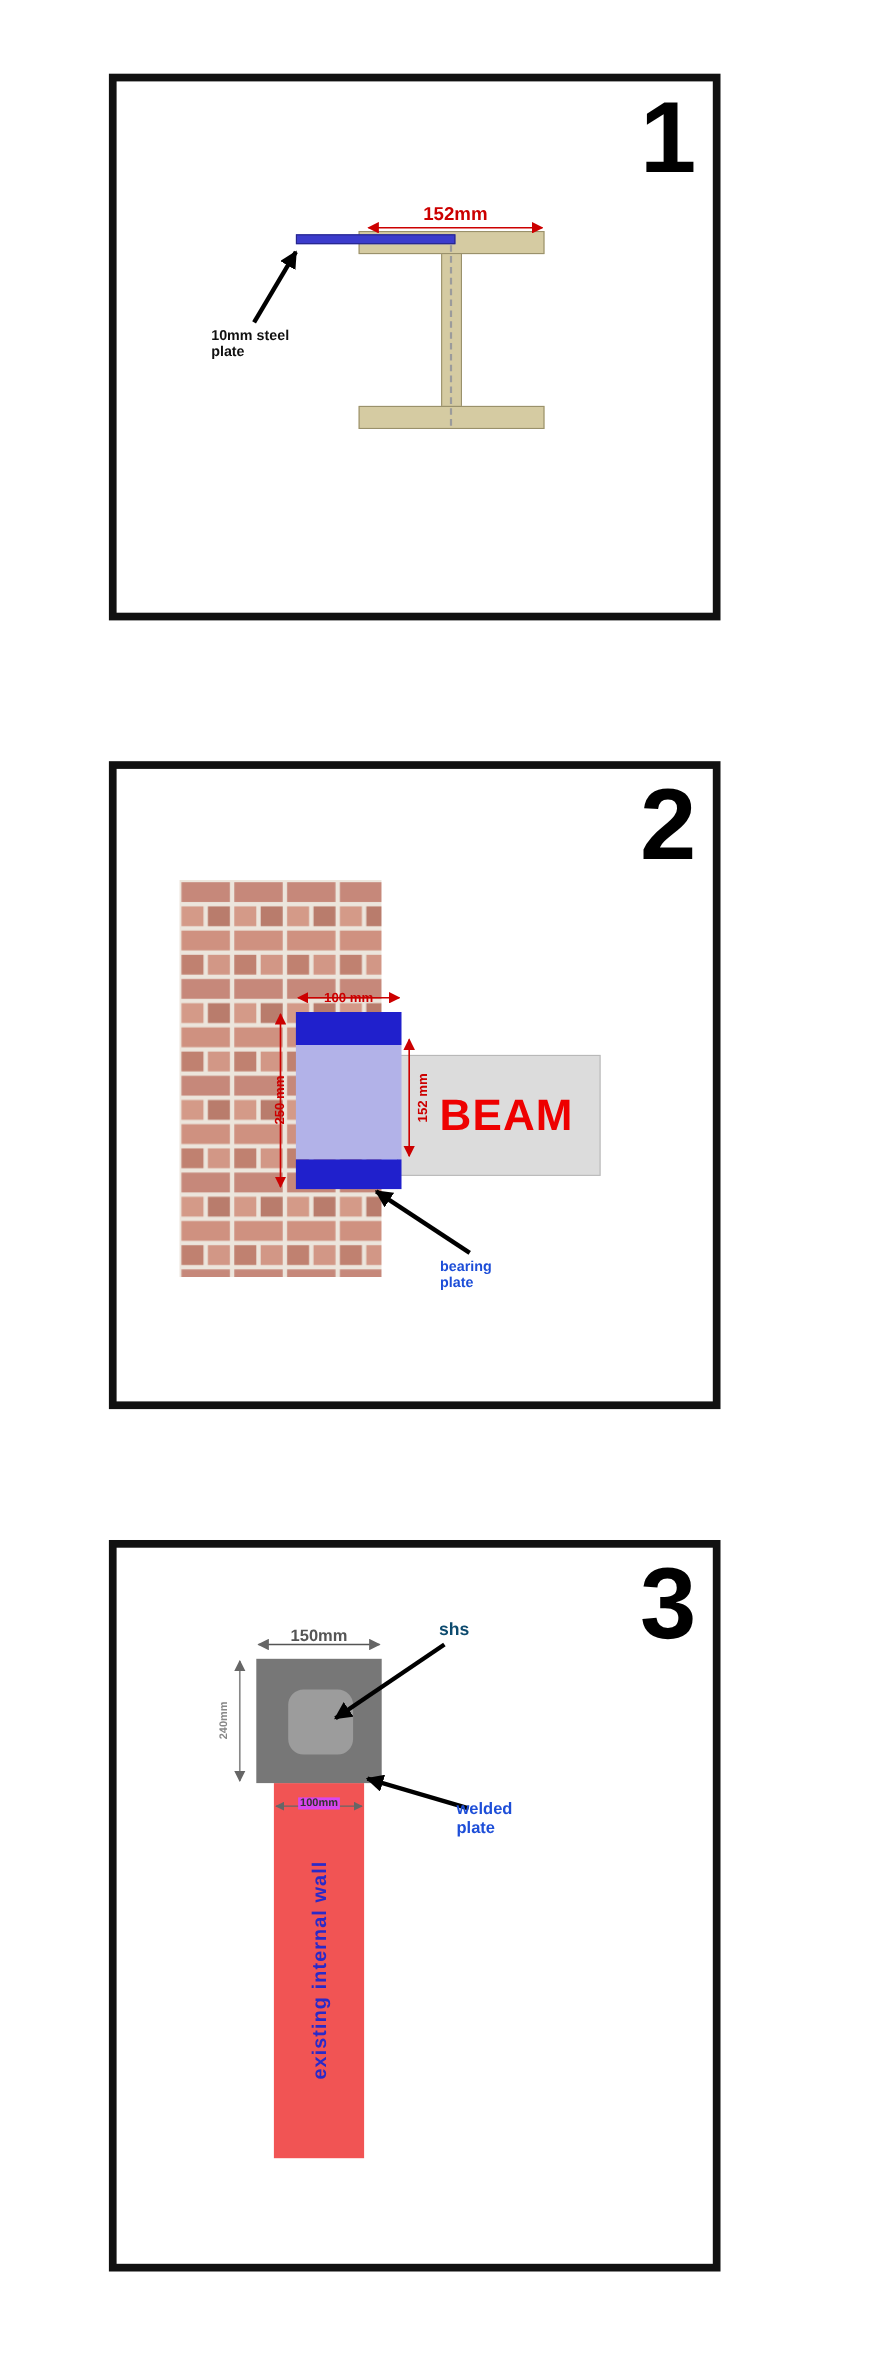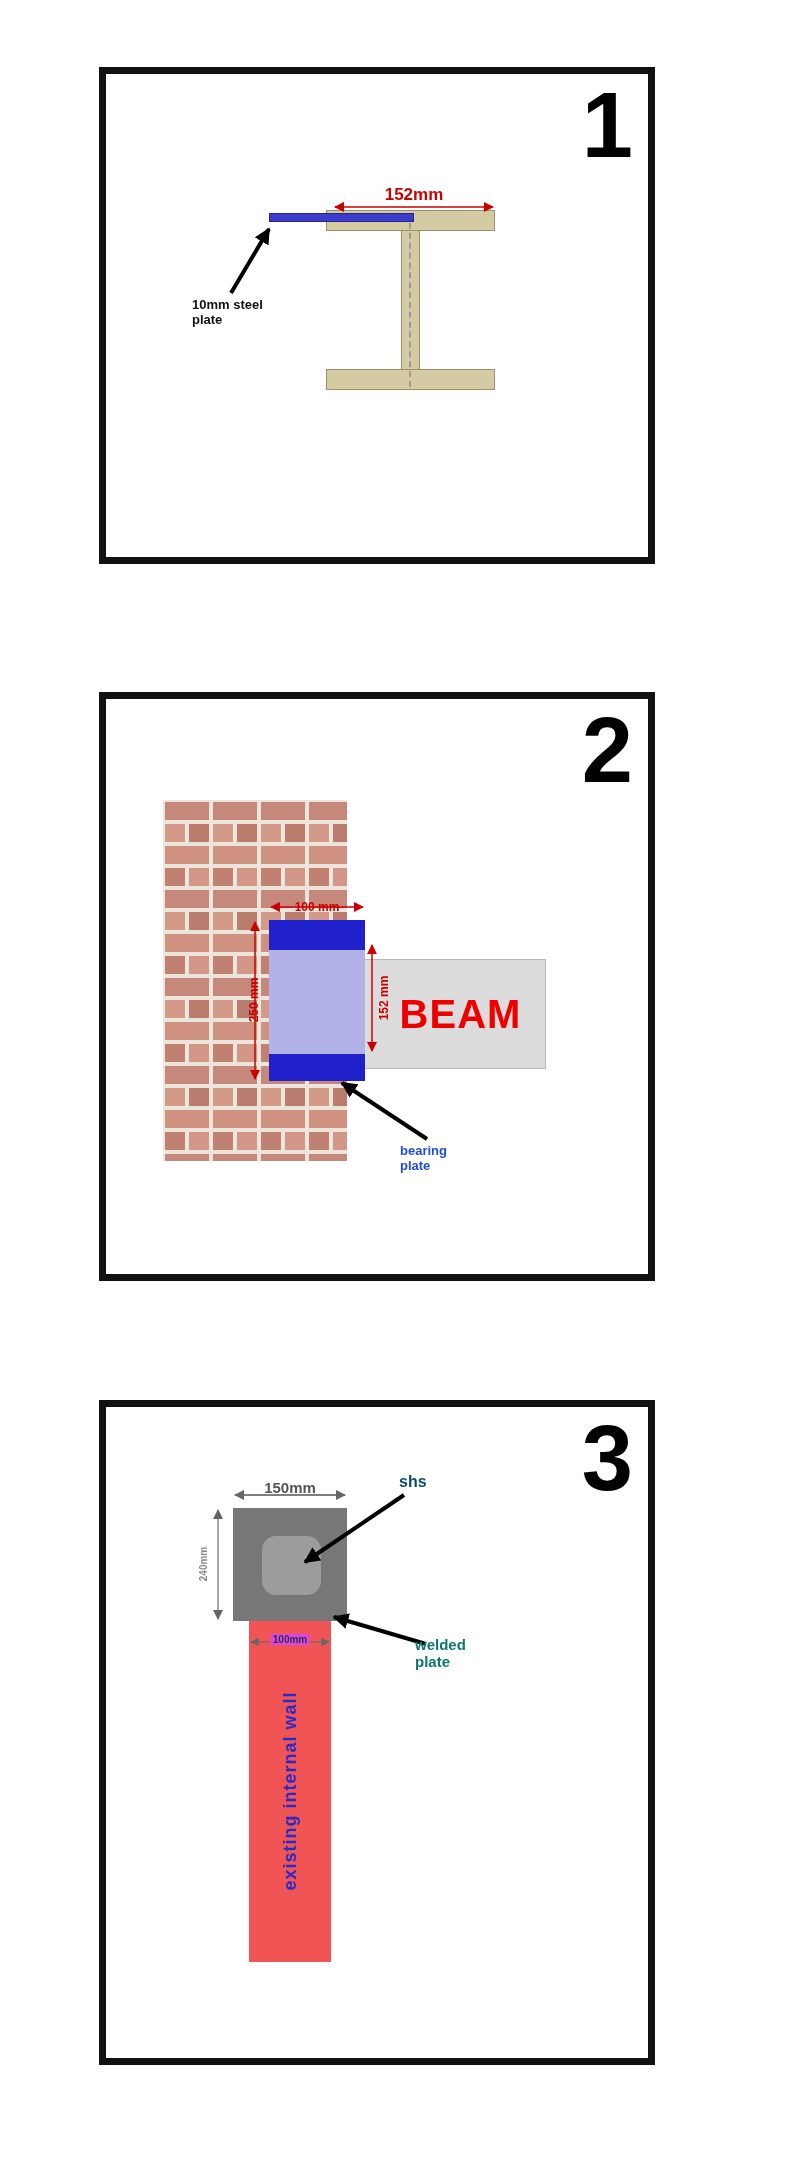--- a/index.html
+++ b/index.html
@@ -151,19 +151,19 @@
     <div class="dim-text grey-dim" style="left:134px;top:80px;width:114px;font-size:15px;">150mm</div>
     <div class="dim-text rot soft-dim" style="left:66px;top:157px;width:80px;height:14px;font-size:10px;">240mm</div>
     <div class="dim-text wall-dim" style="left:150px;top:234px;width:82px;font-size:10px;color:#333333;">
       <span>100mm</span>
     </div>
 
     <div class="wall-text rot" style="left:41px;top:381px;width:300px;height:20px;">existing internal wall</div>
 
     <div class="callout" style="left:300px;top:73px;width:60px;font-size:16px;color:#0c4a6e;text-align:left;">shs</div>
 
-    <div class="callout" style="left:316px;top:236px;width:100px;font-size:15px;color:#0f766e;">
+    <div class="callout" style="left:316px;top:236px;width:100px;font-size:15px;color:#1d4ed8;">
       <div>welded</div>
       <div>plate</div>
     </div>
   </div>
 
 </div>
 
 </body></html>

